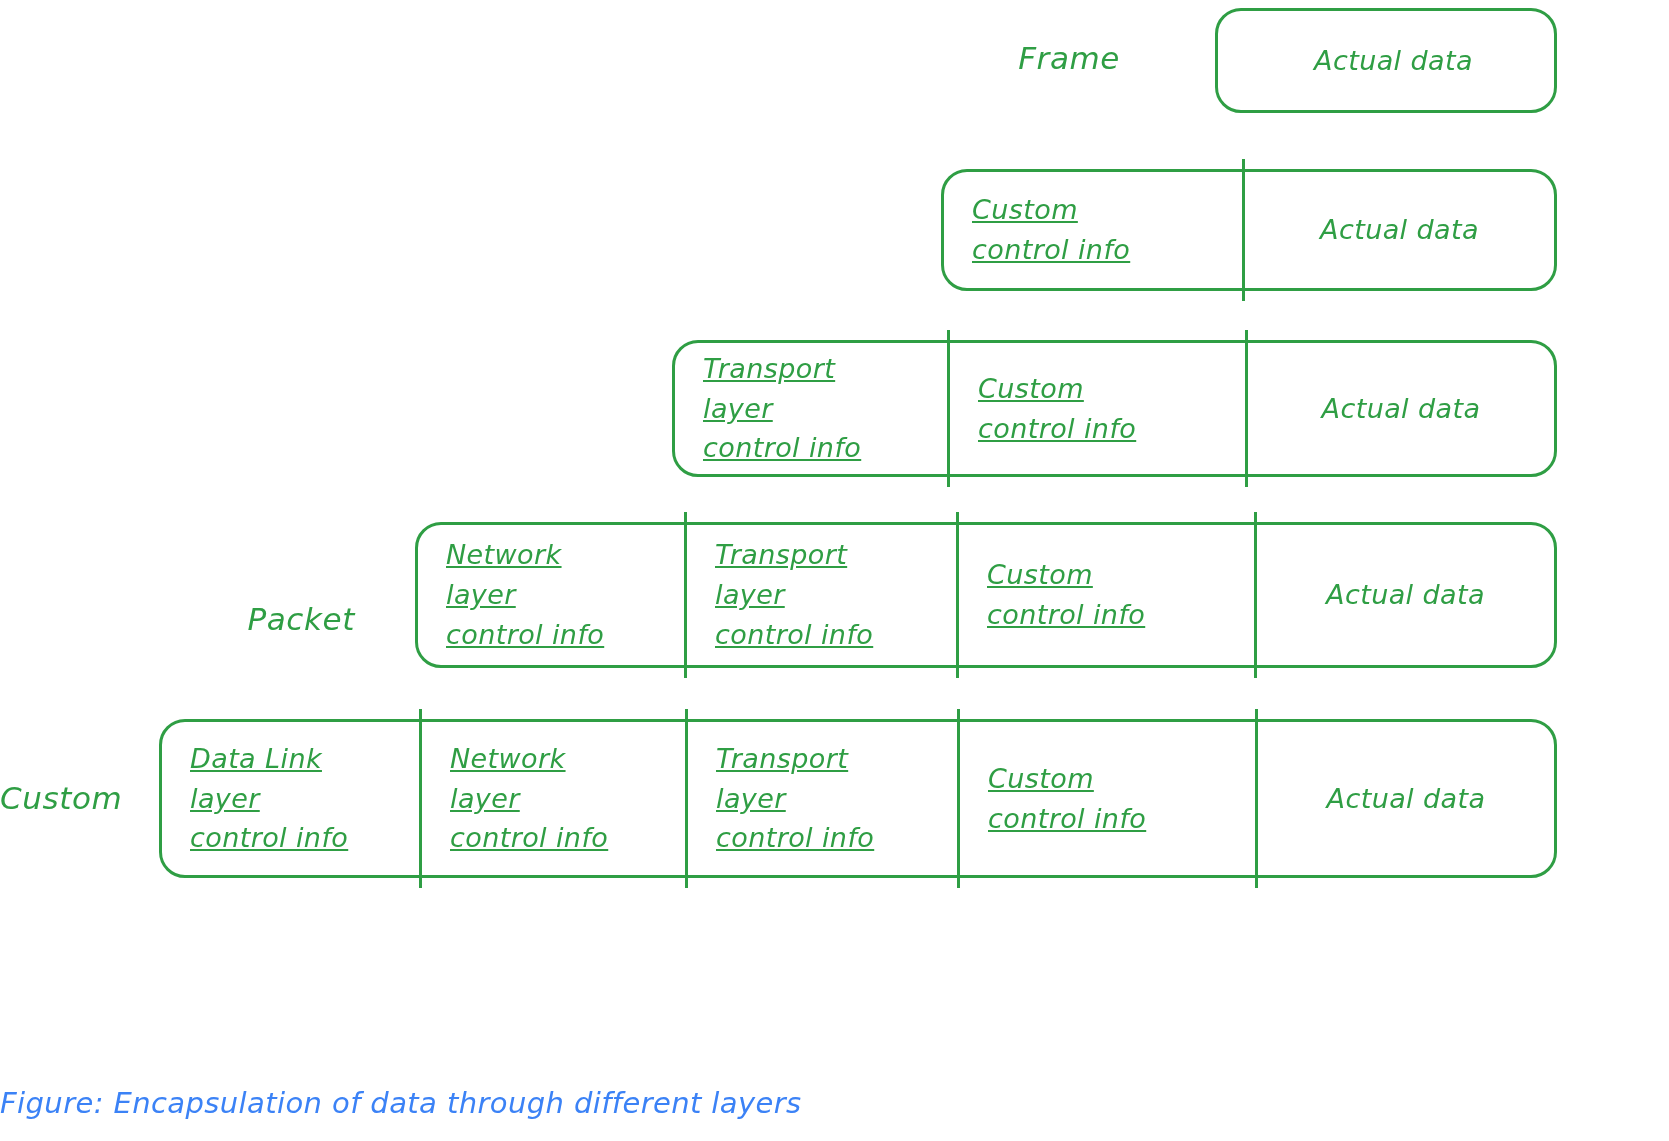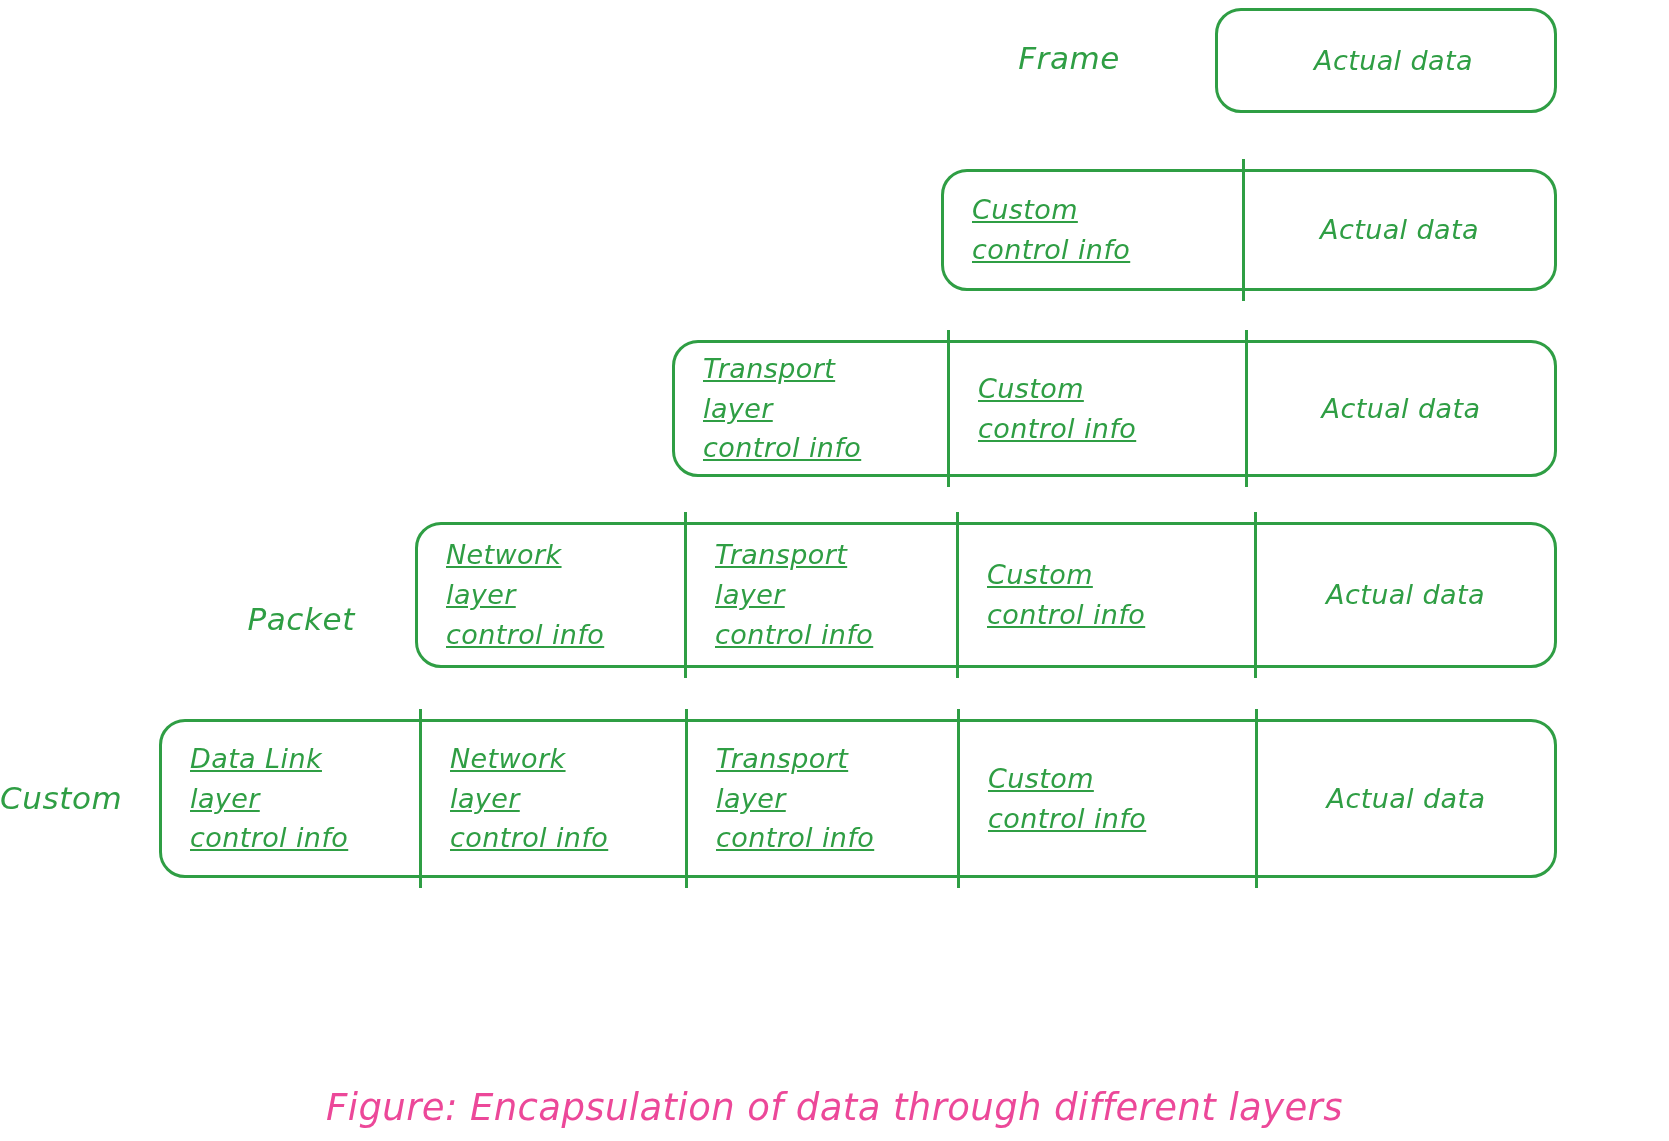--- a/index.html
+++ b/index.html
@@ -65,23 +65,22 @@
     height: 13px;
     background: #2f9e44;
   }
   .cell + .cell::before { top: -13px; }
   .cell + .cell::after  { bottom: -13px; }
 
   
   #caption {
     position: absolute;
     width: 100%;
-    text-align: center;
-    color: #ec4899;
-    font-size: 37px;
+    color: #3b82f6;
+    font-size: 29px;
     letter-spacing: 0.4px;
     font-style: italic;
     white-space: nowrap;
   }
 </style>
 </head>
 <body>
 
 <div id="canvas">
 

